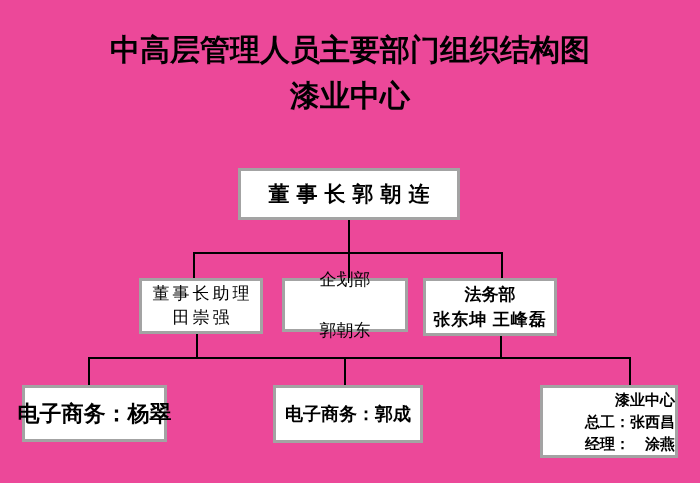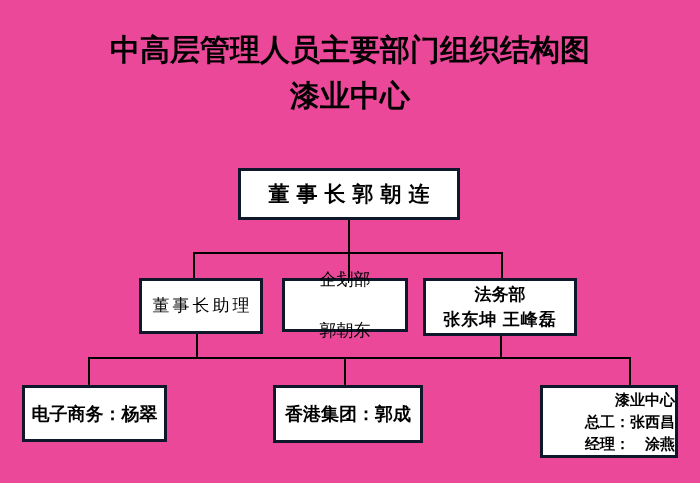--- a/index.html
+++ b/index.html
@@ -15,39 +15,39 @@
   .title-line{
     position:absolute;left:0;width:700px;
     text-align:center;font-weight:bold;font-size:30px;line-height:34px;
     color:#000;white-space:nowrap;
   }
   #title1{top:33px;}
   #title2{top:79px;}
 
   .node{
     position:absolute;box-sizing:border-box;
-    border:3px solid #0f172a;background:#fff;
+    border:3px solid #a3a3a3;background:#fff;
     display:flex;flex-direction:column;align-items:center;justify-content:center;
     text-align:center;color:#000;white-space:nowrap;
   }
   #node-chairman{left:238px;top:168px;width:222px;height:52px;}
   #node-chairman .ln{font-size:21px;font-weight:bold;letter-spacing:7px;text-indent:7px;}
 
   #node-assistant{left:139px;top:278px;width:124px;height:56px;}
   #node-assistant .ln{font-size:17px;font-weight:normal;letter-spacing:3px;text-indent:3px;line-height:24px;}
 
   #node-planning{left:282px;top:278px;width:126px;height:54px;gap:27px;}
   #node-planning .ln{font-size:17px;font-weight:normal;line-height:24px;}
 
-  #node-legal{left:423px;top:278px;width:154px;height:58px;}
+  #node-legal{left:423px;top:278px;width:134px;height:58px;}
   #node-legal .ln1{font-size:17px;font-weight:bold;line-height:25px;}
   #node-legal .ln2{font-size:17px;font-weight:bold;letter-spacing:1px;line-height:25px;}
 
   #node-ecommerce{left:22px;top:385px;width:145px;height:57px;}
-  #node-ecommerce .ln{font-size:18px;font-weight:bold;}
+  #node-ecommerce .ln{font-size:22px;font-weight:bold;}
 
   #node-hr{left:273px;top:385px;width:150px;height:58px;}
   #node-hr .ln{font-size:18px;font-weight:bold;}
 
   #node-paint{left:540px;top:385px;width:138px;height:73px;align-items:flex-end;}
   #node-paint .ln{font-size:15px;font-weight:bold;line-height:22px;}
 
   .cline{position:absolute;background:#000;}
   #c-root-v   {left:348px;top:219px;width:2px;height:35px;}
   #c-rail1    {left:193px;top:252px;width:310px;height:2px;}
@@ -80,38 +80,39 @@
   <div id="c2-left" class="cline"></div>
   <div id="c2-mid" class="cline"></div>
   <div id="c2-right" class="cline"></div>
 
   <div id="node-chairman" class="node">
     <div class="ln">董事长郭朝连</div>
   </div>
 
   <div id="node-assistant" class="node">
     <div class="ln">董事长助理</div>
+    <div class="ln">田崇强</div>
   </div>
 
   <div id="node-planning" class="node">
     <div class="ln">企划部</div>
     <div class="ln">郭朝东</div>
   </div>
 
   <div id="node-legal" class="node">
     <div class="ln1">法务部</div>
     <div class="ln2">张东坤 王峰磊</div>
   </div>
 
   <div id="node-ecommerce" class="node">
     <div class="ln">电子商务：杨翠</div>
   </div>
 
   <div id="node-hr" class="node">
-    <div class="ln">香港集团：郭成</div>
+    <div class="ln">电子商务：郭成</div>
   </div>
 
   <div id="node-paint" class="node">
     <div class="ln">漆业中心</div>
     <div class="ln">总工：张西昌</div>
     <div class="ln">经理：　涂燕</div>
   </div>
 
 </div>
 

